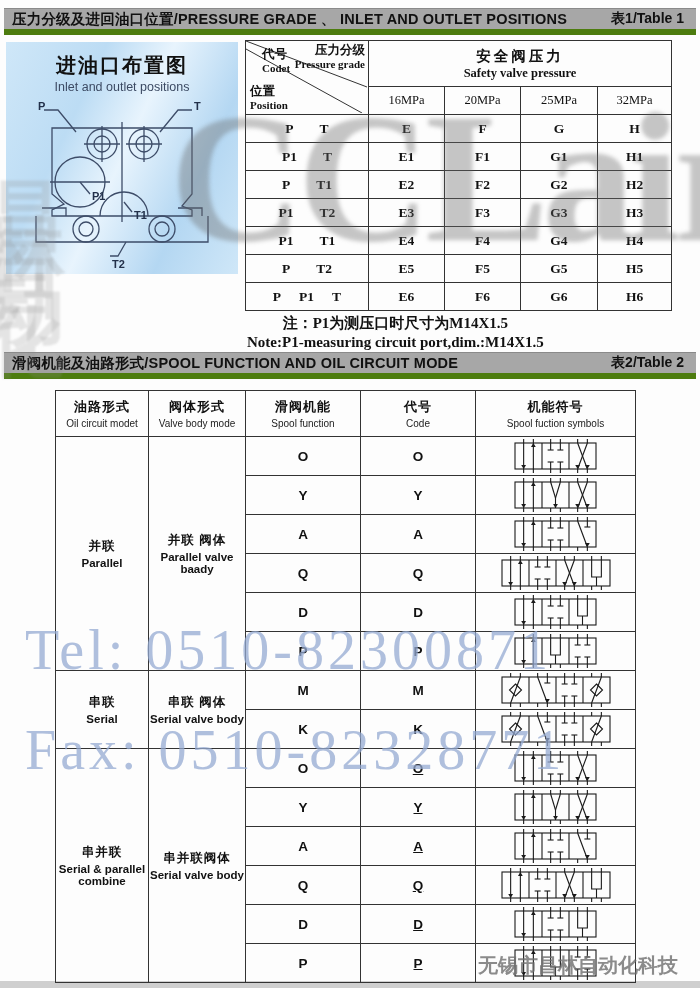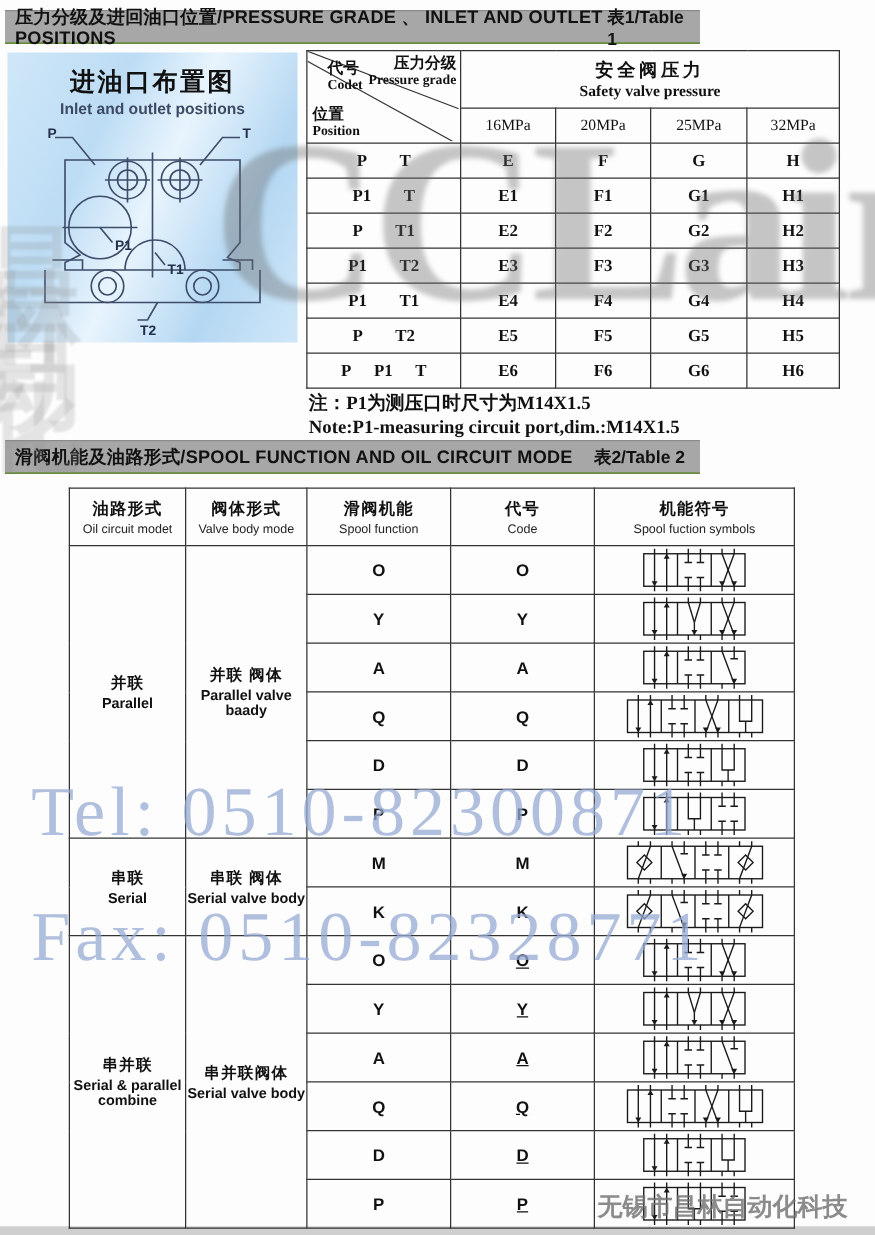--- a/index.html
+++ b/index.html
@@ -1,50 +1,50 @@
 <!DOCTYPE html>
 <html><head>
 <meta charset="utf-8">
 <style>
   * { margin:0; padding:0; box-sizing:border-box; }
   html,body { width:700px; height:988px; }
   body { position:relative; background:#fdfdfd; font-family:"Liberation Sans",sans-serif; overflow:hidden; color:#111; }
 
-  .bar { position:absolute; left:4px; width:556px; height:27px; background:#a7a7a7;
+  .bar { position:absolute; left:4px; width:692px; height:27px; background:#a7a7a7;
          display:flex; align-items:center; justify-content:space-between; padding:0 12px 0 8px;
-         border-top:1px solid #8a8a8a; border-bottom:1px solid #4d7c0f; z-index:2; }
+         border-top:1px solid #8a8a8a; border-bottom:6px solid #4d7c0f; z-index:2; }
   .bar .bt { font-weight:bold; font-size:14.5px; letter-spacing:0.2px; }
   .bar .tag { font-weight:bold; font-size:14px; }
 
   
   .diagram-panel { position:absolute; left:6px; top:42px; width:232px; height:232px; z-index:1;
       background:linear-gradient(115deg,#cfe7f8 0%,#bcdcf4 30%,#e8f4fd 50%,#b4d7f2 75%,#cfe7f8 100%); }
   .diagram-panel .dtitle { text-align:center; font-size:20px; font-weight:bold; margin-top:10px; letter-spacing:2px; }
-  .diagram-panel .dsub { text-align:center; font-size:12.5px; font-weight:bold; color:#3c4a63; margin-top:1px; }
+  .diagram-panel .dsub { text-align:center; font-size:12.5px; font-weight:normal; color:#3c4a63; margin-top:1px; }
   .diagram-panel svg { display:block; margin:4px auto 0 auto; }
   .dline { stroke:#3d4c68; stroke-width:1.3; fill:none; }
   .dtext { font:bold 11px "Liberation Sans",sans-serif; fill:#22304a; }
 
   
   table { border-collapse:collapse; table-layout:fixed; }
   td,th { border:1px solid #333; text-align:center; vertical-align:middle; font-weight:normal; }
 
   #table1 { position:absolute; left:245px; top:40px; width:426px; z-index:1; }
   #table1 .pos-row td { height:28px; font-family:"Liberation Serif",serif; font-weight:bold; font-size:13.5px; }
   #table1 .corner-cell { position:relative; padding:0; height:74px; }
   #table1 .mpa { height:28px; font-family:"Liberation Serif",serif; font-size:12.5px;margin-left:16px; }
   #table1 .span-cn { font-size:14.5px; font-weight:bold; letter-spacing:3px; }
   #table1 .span-en { font-family:"Liberation Serif",serif; font-size:12.5px; font-weight:bold; }
   .corner-abs { position:absolute; line-height:1.1; }
   .corner-cn { font-size:12.5px; font-weight:bold; }
   .corner-en { font-family:"Liberation Serif",serif; font-size:11px; font-weight:bold; }
   .poscell { display:flex; justify-content:center; gap:26px; }
 
   .note { position:absolute; left:247px; top:314px; z-index:1; font-family:"Liberation Serif",serif;
-          font-weight:bold; font-size:15px; line-height:1.25; }
+          font-weight:bold; font-size:15px; line-height:1.25;text-align:center; }
 
   #table2 { position:absolute; left:55px; top:390px; width:580px; z-index:1; }
   #table2 th { height:46px; }
   #table2 td { height:38px; }
   .h-cn { font-size:13px; font-weight:bold; letter-spacing:1px; }
   .h-en { font-size:10px; color:#222; margin-top:2px; }
   .grp-cn { font-size:12.5px; font-weight:bold; letter-spacing:1px; }
   .grp-en { font-size:11.5px; font-weight:bold; margin-top:2px; }
   .fn-code { font-size:13.5px; font-weight:bold; }
   .u { text-decoration:underline; }

